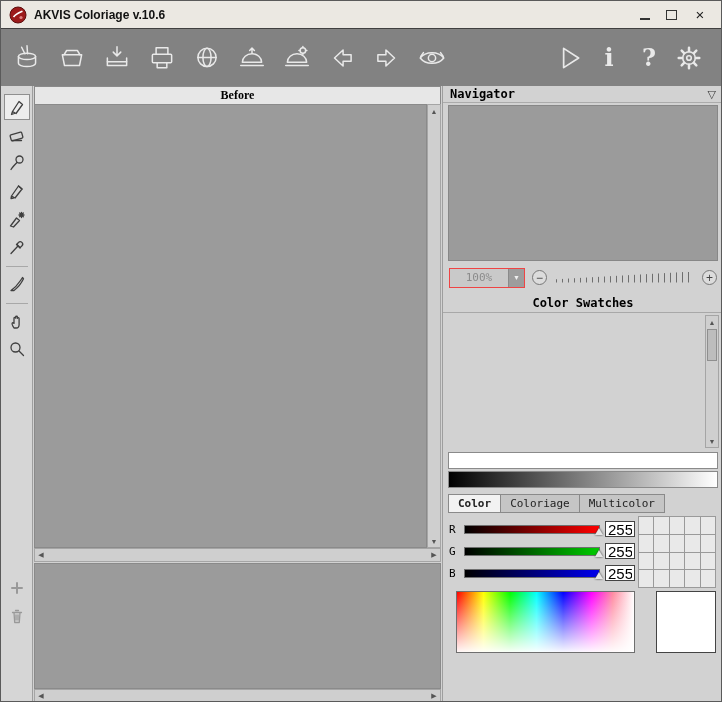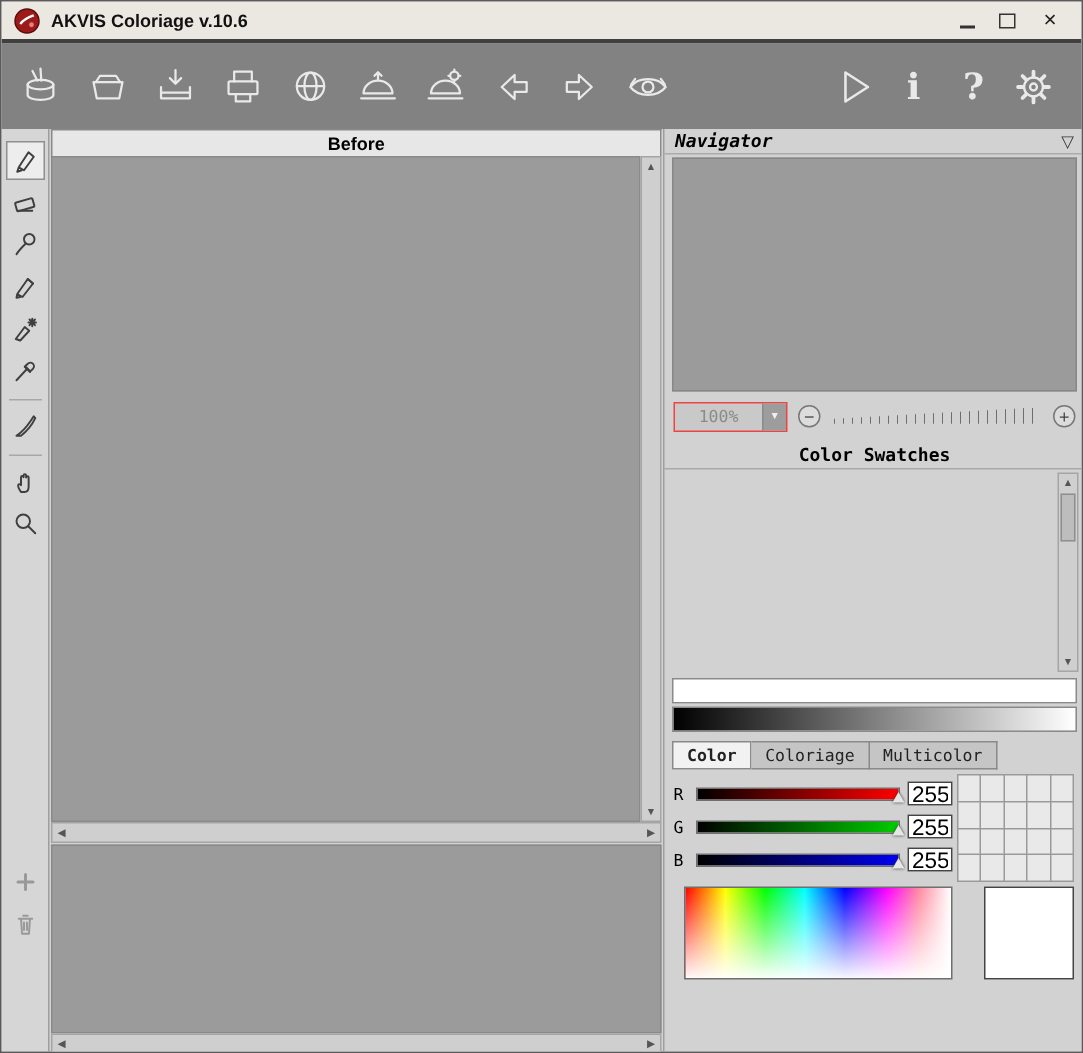--- a/index.html
+++ b/index.html
@@ -1,20 +1,20 @@
 <!DOCTYPE html>
 <html><head>
 <meta charset="utf-8">
 <style>
   html,body{margin:0;padding:0;}
   body{width:722px;height:702px;font-family:"Liberation Sans",sans-serif;background:#d2d2d2;}
   .window{position:relative;width:722px;height:702px;box-sizing:border-box;border:1px solid #5a5a5a;background:#d2d2d2;overflow:hidden;}
 
   
-  .titlebar{position:absolute;left:0;top:0;right:0;height:28px;background:#ebe8e2;border-bottom:3px solid #404040;display:flex;align-items:center;padding:0 8px;gap:7px;box-sizing:border-box;}
+  .titlebar{position:absolute;left:0;top:0;right:0;height:28px;background:#ebe8e2;border-bottom:1px solid #404040;display:flex;align-items:center;padding:0 8px;gap:7px;box-sizing:border-box;}
   .title{font-weight:bold;font-size:12px;color:#111;}
   .win-controls{margin-left:auto;display:flex;align-items:center;gap:16px;padding-right:6px;}
   .wc{display:inline-flex;align-items:center;justify-content:center;width:14px;height:14px;color:#222;cursor:default;}
   .wc-min{border-bottom:2px solid #333;height:9px;width:10px;}
   .wc-max{border:1.5px solid #333;width:9px;height:8px;}
   .wc-close{font-size:15px;line-height:14px;}
 
   
   .toolbar{position:absolute;left:0;top:28px;right:0;height:57px;background:#828282;display:flex;align-items:center;padding:0 8px;box-sizing:border-box;}
   .tb-group{display:flex;align-items:center;gap:9px;}
@@ -29,35 +29,35 @@
   .tool svg{stroke:#3f3f3f;fill:none;stroke-width:1.3;stroke-linecap:round;stroke-linejoin:round;}
   .tool.selected{background:#ededed;border:1px solid #8f8f8f;}
   .tool.disabled{opacity:.4;}
   .tool-divider{width:22px;border-top:1px solid #a8a8a8;margin:4px 0;}
   .tools .spacer{flex:1;}
   .tools .bottom-pad{height:70px;flex:none;}
 
   
   .main{position:absolute;left:33px;top:85px;width:407px;bottom:0;}
   .tabs{position:absolute;left:0;top:0;right:0;height:18px;display:flex;}
-  .tab{flex:1;display:flex;align-items:center;justify-content:center;font-family:Liberation Sans, sans-serif;font-size:12px;color:#333;background:#d0d0d0;border:1px solid #8a8a8a;box-sizing:border-box;cursor:pointer;}
+  .tab{flex:1;display:flex;align-items:center;justify-content:center;font-family:Liberation Serif, serif;font-size:12px;color:#333;background:#d0d0d0;border:1px solid #8a8a8a;box-sizing:border-box;cursor:pointer;}
   .tab.active{background:#e7e7e7;font-weight:bold;color:#000;border-bottom:none;}
   .canvas-zone{position:absolute;left:0;top:18px;right:0;height:444px;}
   .canvas{position:absolute;left:0;top:0;right:14px;bottom:0;background:#9b9b9b;border:1px solid #8a8a8a;box-sizing:border-box;}
   .vscroll{position:absolute;right:0;top:0;width:14px;bottom:0;background:#cfcfcf;border:1px solid #a5a5a5;box-sizing:border-box;display:flex;flex-direction:column;justify-content:space-between;align-items:center;}
   .hscroll{position:absolute;left:0;right:0;top:462px;height:14px;background:#cfcfcf;border:1px solid #a5a5a5;box-sizing:border-box;display:flex;justify-content:space-between;align-items:center;}
   .sb-btn{width:12px;height:12px;display:flex;align-items:center;justify-content:center;font-size:7px;color:#555;cursor:pointer;}
   .strip{position:absolute;left:0;top:477px;right:0;height:126px;background:#9b9b9b;border:1px solid #8a8a8a;box-sizing:border-box;}
   .strip-hscroll{position:absolute;left:0;right:0;top:603px;height:14px;background:#cfcfcf;border:1px solid #a5a5a5;box-sizing:border-box;display:flex;justify-content:space-between;align-items:center;}
 
   
   .panel{position:absolute;left:441px;top:85px;width:281px;bottom:0;background:#d2d2d2;border-left:1px solid #9e9e9e;box-sizing:border-box;}
   .mono{font-family:"DejaVu Sans Mono",monospace;}
   .nav-header{position:absolute;left:0;top:0;right:0;height:17px;display:flex;align-items:center;padding:0 7px;border-bottom:1px solid #ababab;box-sizing:border-box;}
-  .nav-title{font-weight:bold;font-size:12px;color:#000;font-style:italic;}
+  .nav-title{font-weight:bold;font-size:12px;color:#000;}
   .nav-collapse{margin-left:auto;font-size:11px;color:#333;cursor:pointer;}
   .nav-preview{position:absolute;left:5px;top:19px;right:5px;height:156px;background:#9b9b9b;border:1px solid #878787;box-sizing:border-box;}
   .zoom-row{position:absolute;left:6px;top:181px;right:6px;height:21px;display:flex;align-items:center;gap:7px;}
   .zoom-combo{width:76px;height:20px;background:#c9c9c9;border:1px solid #ef4444;display:flex;box-sizing:border-box;cursor:pointer;}
   .zoom-value{flex:1;text-align:center;font-size:11px;color:#8b8b8b;line-height:18px;}
   .zoom-drop{width:15px;background:#9d9d9d;border-left:1px solid #8a8a8a;color:#efefef;font-size:7px;display:flex;align-items:center;justify-content:center;}
   .zoom-btn{width:15px;height:15px;flex:none;border:1px solid #777;border-radius:50%;background:#dcdcdc;color:#444;font-size:12px;line-height:12px;display:flex;align-items:center;justify-content:center;cursor:pointer;box-sizing:border-box;}
   .zoom-slider{flex:1;height:14px;position:relative;cursor:pointer;}
   .zoom-slider::before{content:"";position:absolute;left:2px;right:2px;top:1px;bottom:2px;background:repeating-linear-gradient(to right,#6e6e6e 0 1px,transparent 1px 6px);clip-path:polygon(0 100%,0 70%,100% 0,100% 100%);}
 

